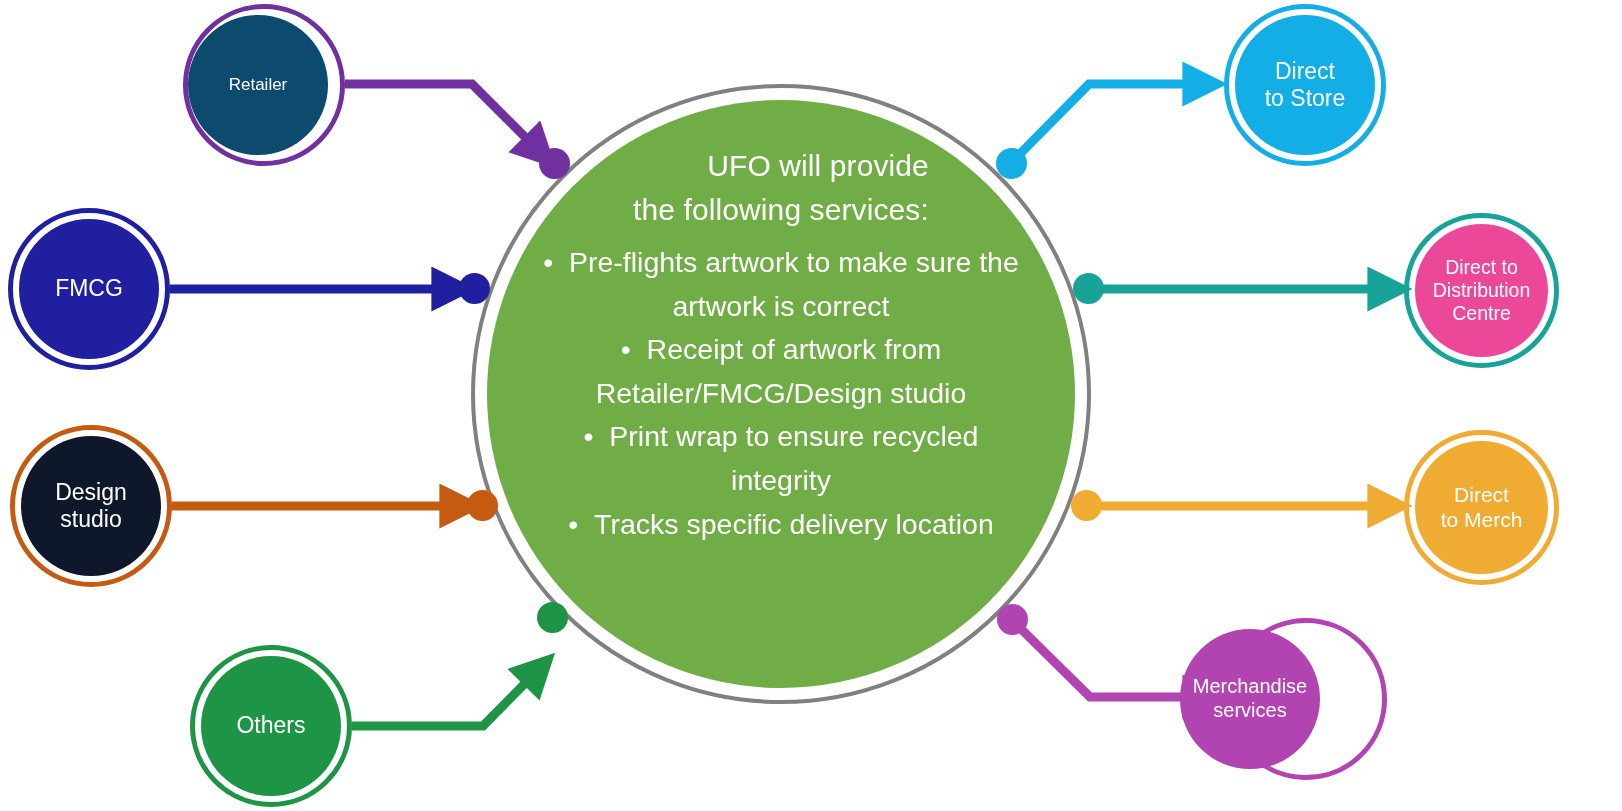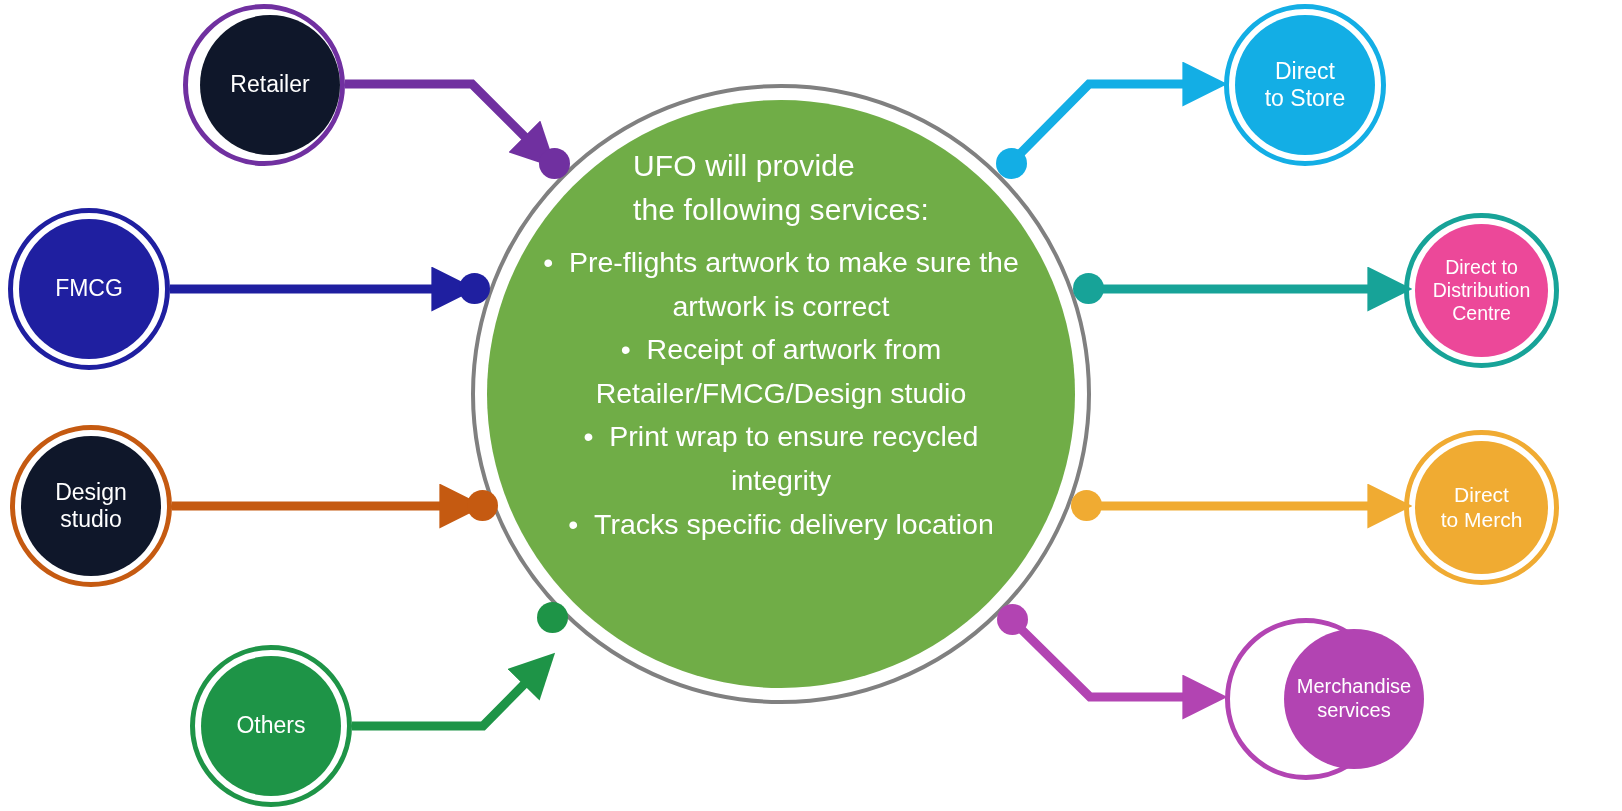--- a/index.html
+++ b/index.html
@@ -70,21 +70,21 @@
     align-items: center;
     justify-content: flex-start;
     box-sizing: border-box;
     color: #ffffff;
     overflow: hidden;
   }
   #hub .hub-title {
     margin-top: 44px;
     font-size: 30px;
     line-height: 1.45;
-    text-align: left;
+    text-align: right;
     white-space: pre-line;
     letter-spacing: 0.1px;
   }
   #hub ul.hub-list {
     list-style: none;
     margin: 10px 0 0 0;
     padding: 0;
     width: 492px;
   }
   #hub ul.hub-list li {
@@ -174,21 +174,21 @@
   <div class="dot" style="left:539px; top:148px; width:31px; height:31px; background:#7030A0;"></div>
   <div class="dot" style="left:459px; top:273px; width:31px; height:31px; background:#1F1FA0;"></div>
   <div class="dot" style="left:467px; top:490px; width:31px; height:31px; background:#C55A11;"></div>
   <div class="dot" style="left:537px; top:602px; width:31px; height:31px; background:#1E9447;"></div>
   <div class="dot" style="left:996px; top:148px; width:31px; height:31px; background:#13AEE5;"></div>
   <div class="dot" style="left:1073px; top:273px; width:31px; height:31px; background:#17A398;"></div>
   <div class="dot" style="left:1071px; top:490px; width:31px; height:31px; background:#F0AB32;"></div>
   <div class="dot" style="left:997px; top:604px; width:31px; height:31px; background:#B244B2;"></div>
 
   <div class="ring" style="left:183px; top:4px; width:162px; height:162px; border:5px solid #7030A0;"></div>
-  <div class="node" style="left:200px; top:15px; width:140px; height:140px; background:#0f172a; font-size:23px;">
+  <div class="node" style="left:188px; top:15px; width:140px; height:140px; background:#0c4a6e; font-size:17px;">
     <span class="lbl">Retailer</span>
   </div>
 
   <div class="ring" style="left:8px; top:208px; width:162px; height:162px; border:5px solid #1F1FA0;"></div>
   <div class="node" style="left:19px; top:219px; width:140px; height:140px; background:#1F1FA0; font-size:23px;text-align:right;">
     <span class="lbl">FMCG</span>
   </div>
 
   <div class="ring" style="left:10px; top:425px; width:162px; height:162px; border:5px solid #C55A11;"></div>
   <div class="node" style="left:21px; top:436px; width:140px; height:140px; background:#0f172a; font-size:23px;">
@@ -214,18 +214,18 @@
 Centre</span>
   </div>
 
   <div class="ring" style="left:1404px; top:430px; width:155px; height:155px; border:5px solid #F0AB32;"></div>
   <div class="node" style="left:1415px; top:441px; width:133px; height:133px; background:#F0AB32; font-size:21px;">
     <span class="lbl">Direct
 to Merch</span>
   </div>
 
   <div class="ring" style="left:1225px; top:618px; width:162px; height:162px; border:5px solid #B244B2;"></div>
-  <div class="node" style="left:1284px; top:629px; width:140px; height:140px; background:#B244B2; font-size:20px;">
+  <div class="node" style="left:1180px; top:629px; width:140px; height:140px; background:#B244B2; font-size:20px;">
     <span class="lbl">Merchandise
 services</span>
   </div>
 
 </div>
 
 </body></html>

